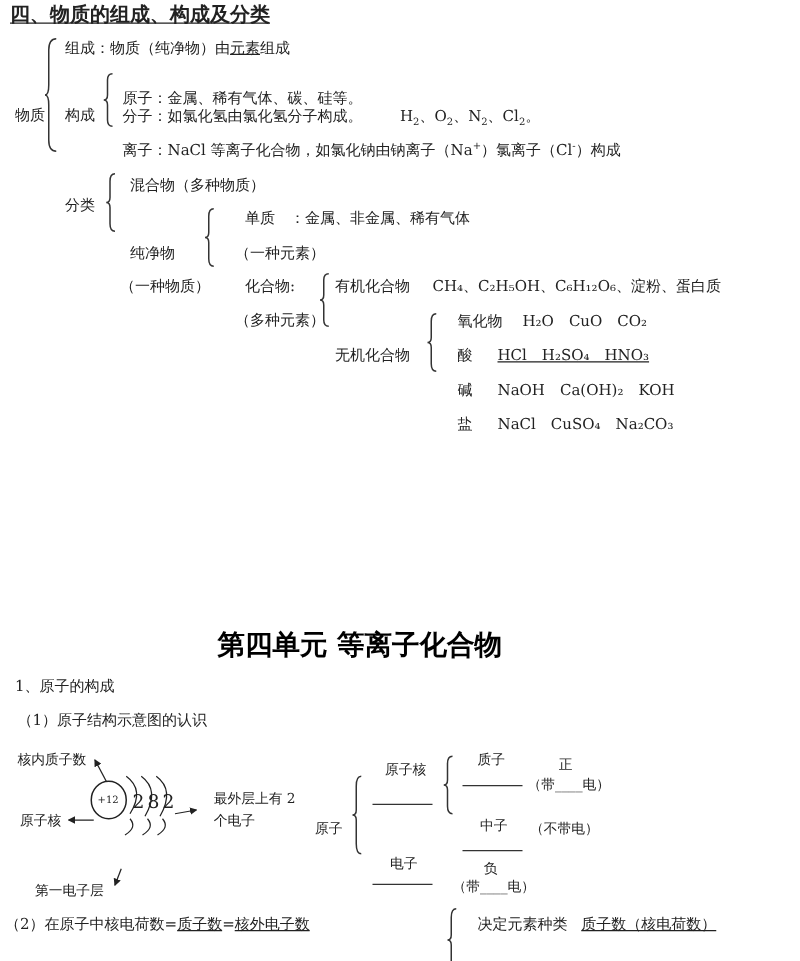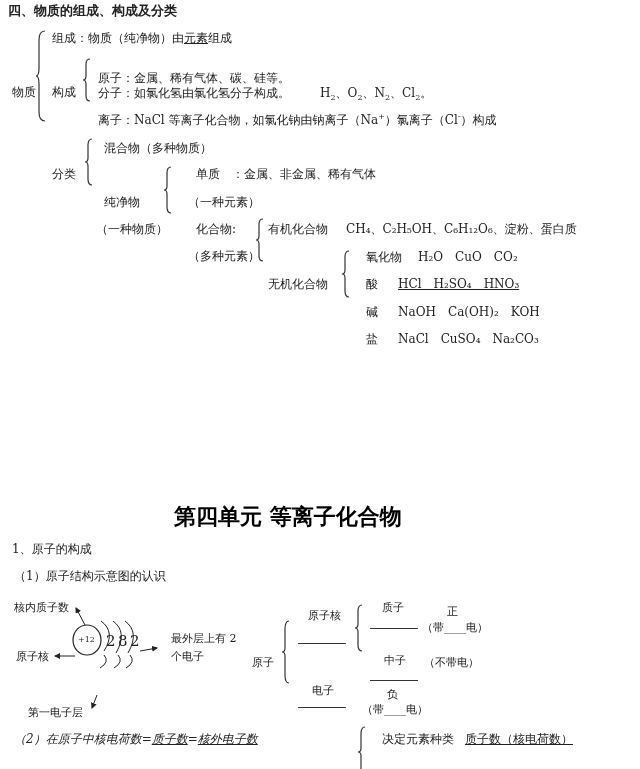--- a/index.html
+++ b/index.html
@@ -1,20 +1,20 @@
 <!DOCTYPE html>
 <html><head>
 <meta charset="utf-8">
 <style>
   html, body { margin:0; padding:0; background:#fff; }
   body { width:640px; height:769px; position:relative; overflow:hidden;
          font-family:"DejaVu Serif", "Liberation Serif", serif; color:#222; font-size:12px; }
   .abs { position:absolute; white-space:nowrap; line-height:1; }
   .bold { font-weight:bold; font-family:"DejaVu Sans", "Liberation Sans", sans-serif; }
-  .h1 { font-size:13px; }
+  .h1 { font-size:16px;text-decoration:underline; }
   .title { font-size:22px; font-weight:bold; font-family:"DejaVu Sans","Liberation Sans",sans-serif; color:#000; }
   .u { text-decoration:underline; }
   sub, sup { font-size:8px; line-height:0; }
   .line { position:absolute; height:1px; background:#333; }
   svg { position:absolute; overflow:visible; }
 </style>
 </head>
 <body>
 
 <div class="abs bold h1" style="left:8px;top:4px;">四、物质的组成、构成及分类</div>
@@ -37,21 +37,21 @@
 <div class="abs" style="left:320px;top:87px;">
   H<sub>2</sub>、O<sub>2</sub>、N<sub>2</sub>、Cl<sub>2</sub>。
 </div>
 <div class="abs" style="left:98px;top:114px;">
   <span>离子：NaCl 等离子化合物，如氯化钠由钠离子（Na</span><sup>+</sup><span>）氯离子（Cl</span><sup>-</sup><span>）构成</span>
 </div>
 
 <svg style="left:85px;top:138px;" width="8" height="48">
   <path d="M7 1 Q3 1 3 7 L3 20 Q3 24 0 24 Q3 24 3 28 L3 41 Q3 47 7 47" fill="none" stroke="#333" stroke-width="1.2"></path>
 </svg>
-<div class="abs" style="left:52px;top:168px;">分类</div>
+<div class="abs" style="left:52px;top:158px;">分类</div>
 <div class="abs" style="left:104px;top:142px;">混合物（多种物质）</div>
 <div class="abs" style="left:104px;top:196px;">纯净物</div>
 <div class="abs" style="left:96px;top:223px;">（一种物质）</div>
 
 <svg style="left:164px;top:166px;" width="8" height="48">
   <path d="M7 1 Q3 1 3 7 L3 20 Q3 24 0 24 Q3 24 3 28 L3 41 Q3 47 7 47" fill="none" stroke="#333" stroke-width="1.2"></path>
 </svg>
 <div class="abs" style="left:196px;top:168px;text-align:right;">单质　：金属、非金属、稀有气体</div>
 <div class="abs" style="left:188px;top:196px;">（一种元素）</div>
 <div class="abs" style="left:196px;top:223px;">化合物:</div>
@@ -124,21 +124,21 @@
 <div class="abs" style="left:382px;top:602px;font-size:11px;">质子</div>
 <div class="line" style="left:370px;top:628px;width:48px;"></div>
 <div class="abs" style="left:447px;top:606px;font-size:11px;">正</div>
 <div class="abs" style="left:422px;top:622px;font-size:11px;">（带____电）</div>
 <div class="abs" style="left:384px;top:655px;font-size:11px;">中子</div>
 <div class="abs" style="left:424px;top:657px;font-size:11px;">（不带电）</div>
 <div class="line" style="left:370px;top:680px;width:48px;"></div>
 <div class="abs" style="left:387px;top:689px;font-size:11px;">负</div>
 <div class="abs" style="left:362px;top:704px;font-size:11px;">（带____电）</div>
 
-<div class="abs" style="left:14px;top:733px;font-style:italic;">
+<div class="abs" style="left:4px;top:733px;">
   <span>（2）在原子中核电荷数=</span><span class="u">质子数</span><span>=</span><span class="u">核外电子数</span>
 </div>
 
 <svg style="left:358px;top:726px;" width="8" height="50">
   <path d="M7 1 Q3 1 3 8 L3 22 Q3 26 0 26 Q3 26 3 30 L3 50" fill="none" stroke="#333" stroke-width="1.2"></path>
 </svg>
 <div class="abs" style="left:382px;top:733px;">决定元素种类</div>
 <div class="abs u" style="left:465px;top:733px;">质子数（核电荷数）</div>
 
 </body></html>

